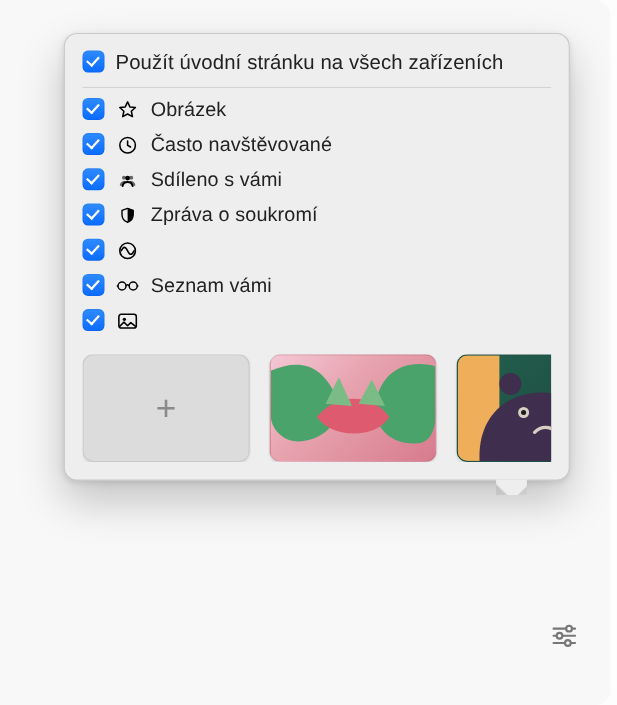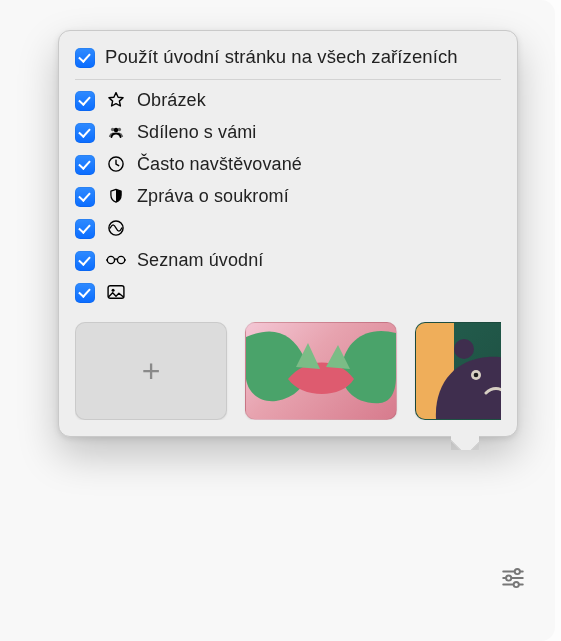--- a/index.html
+++ b/index.html
@@ -32,21 +32,21 @@
     background: #eeeeee;
     border: 1px solid #c9c9c9;
     border-radius: 12px;
     box-shadow: 0 18px 40px rgba(0,0,0,0.22), 0 2px 6px rgba(0,0,0,0.10);
     box-sizing: border-box;
     padding: 10px 16px 16px 16px;
   }
 
   .row {
     display: flex;
-    align-items: flex-end;
+    align-items: flex-start;
     gap: 10px;
     padding: 5px 0;
   }
 
   .sep {
     border: none;
     border-top: 1px solid #d3d3d3;
     margin: 6px 0 4px 0;
   }
 
@@ -179,46 +179,46 @@
       <svg viewBox="0 0 24 24" width="20" height="20" fill="none" stroke="currentColor" stroke-width="1.7" stroke-linejoin="round" stroke-linecap="round">
         <path d="M12 3.2l2.55 5.46 5.95.6-4.43 4.07 1.24 5.87L12 16.36 6.69 19.2l1.24-5.87L3.5 9.26l5.95-.6L12 3.2z"></path>
       </svg>
     </span>
     <span class="lbl">Obrázek</span>
   </div>
 
   <div class="row">
     <span class="cb"></span>
     <span class="ico">
+      <svg viewBox="0 0 24 24" width="20" height="20" fill="none" stroke="currentColor" stroke-width="1.7" stroke-linecap="round">
+        <circle cx="12" cy="12" r="8.5"></circle>
+        <path d="M12 7.5V12l3.2 2"></path>
+      </svg>
+    </span>
+    <span class="lbl">Často navštěvované</span>
+  </div>
+
+  <div class="row">
+    <span class="cb"></span>
+    <span class="ico">
       <svg viewBox="0 0 24 24" width="22" height="20" fill="currentColor">
         <circle cx="8" cy="9" r="2.1" fill="#666"></circle>
         <circle cx="16" cy="9" r="2.1" fill="#666"></circle>
         <circle cx="12" cy="9.5" r="2.7"></circle>
         <path d="M4.5 17c.8-2.3 2.6-3.3 4-3.5" fill="none" stroke="#666" stroke-width="2" stroke-linecap="round"></path>
         <path d="M19.5 17c-.8-2.3-2.6-3.3-4-3.5" fill="none" stroke="#666" stroke-width="2" stroke-linecap="round"></path>
         <path d="M6.5 18c.6-3 3-4.3 5.5-4.3s4.9 1.3 5.5 4.3" fill="none" stroke="currentColor" stroke-width="2.3" stroke-linecap="round"></path>
       </svg>
     </span>
     <span class="lbl">Sdíleno s vámi</span>
   </div>
 
   <div class="row">
     <span class="cb"></span>
     <span class="ico">
-      <svg viewBox="0 0 24 24" width="20" height="20" fill="none" stroke="currentColor" stroke-width="1.7" stroke-linecap="round">
-        <circle cx="12" cy="12" r="8.5"></circle>
-        <path d="M12 7.5V12l3.2 2"></path>
-      </svg>
-    </span>
-    <span class="lbl">Často navštěvované</span>
-  </div>
-
-  <div class="row">
-    <span class="cb"></span>
-    <span class="ico">
       <svg viewBox="0 0 24 24" width="18" height="20">
         <path d="M12 3.2 5.2 5.6v5.1c0 4.6 2.9 8 6.8 9.4 3.9-1.4 6.8-4.8 6.8-9.4V5.6L12 3.2z" fill="none" stroke="currentColor" stroke-width="1.7" stroke-linejoin="round"></path>
         <path d="M12 3.2v16.9c3.9-1.4 6.8-4.8 6.8-9.4V5.6L12 3.2z" fill="currentColor"></path>
       </svg>
     </span>
     <span class="lbl">Zpráva o soukromí</span>
   </div>
 
   <div class="row">
     <span class="cb"></span>
@@ -233,21 +233,21 @@
   <div class="row">
     <span class="cb"></span>
     <span class="ico">
       <svg viewBox="0 0 26 14" width="22" height="14" fill="none" stroke="currentColor" stroke-width="1.6">
         <circle cx="7" cy="7" r="4.3"></circle>
         <circle cx="19" cy="7" r="4.3"></circle>
         <path d="M11.3 7c.5-.9 1-1.3 1.7-1.3s1.2.4 1.7 1.3"></path>
         <path d="M2.7 7H1.4M23.3 7h1.3"></path>
       </svg>
     </span>
-    <span class="lbl">Seznam úvodní</span>
+    <span class="lbl">Seznam vámi</span>
   </div>
 
   <div class="row">
     <span class="cb"></span>
     <span class="ico">
       <svg viewBox="0 0 24 20" width="20" height="18" fill="none" stroke="currentColor" stroke-width="1.7" stroke-linejoin="round">
         <rect x="2.5" y="2.5" width="19" height="15" rx="2.5"></rect>
         <circle cx="8.5" cy="8" r="1.8" fill="currentColor" stroke="none"></circle>
         <path d="M3 16l5-5 4 4 3.5-3.5L21 16"></path>
       </svg>

